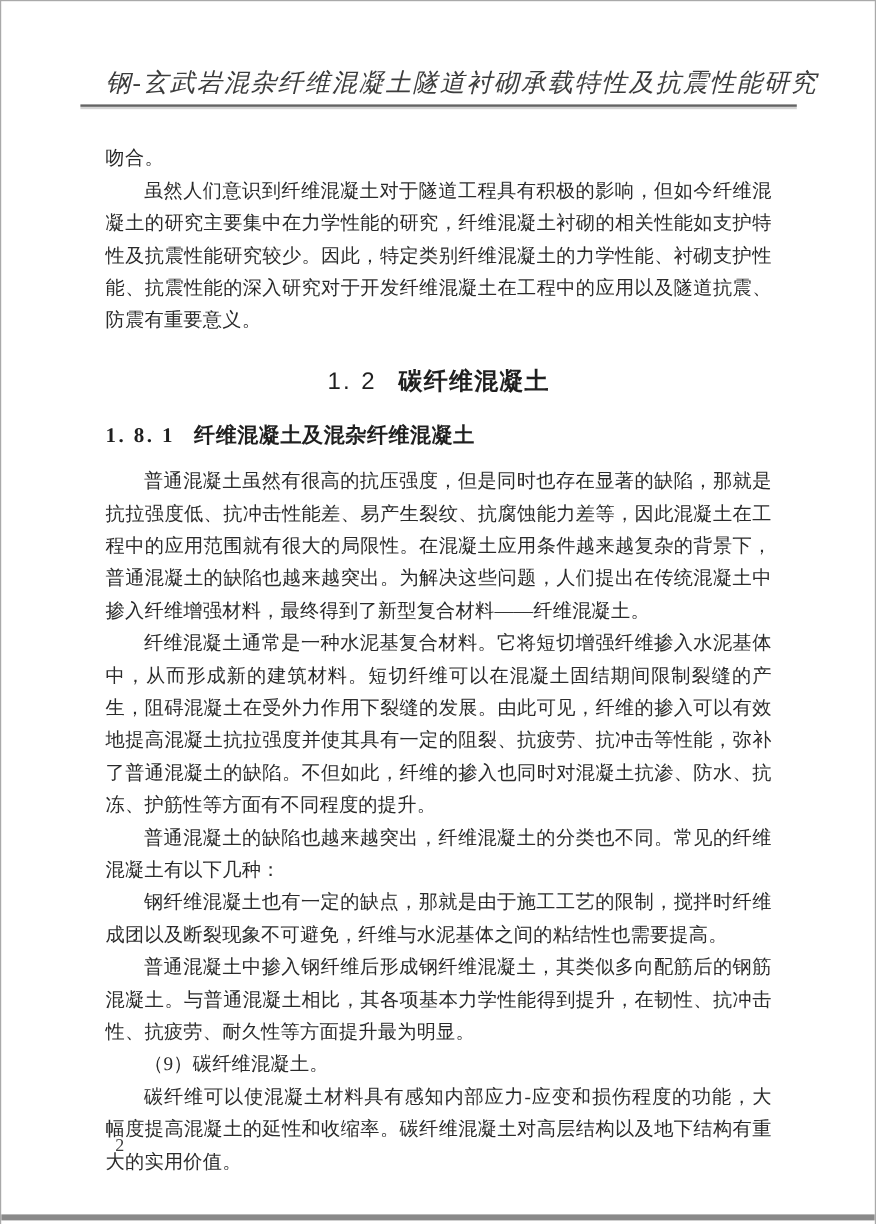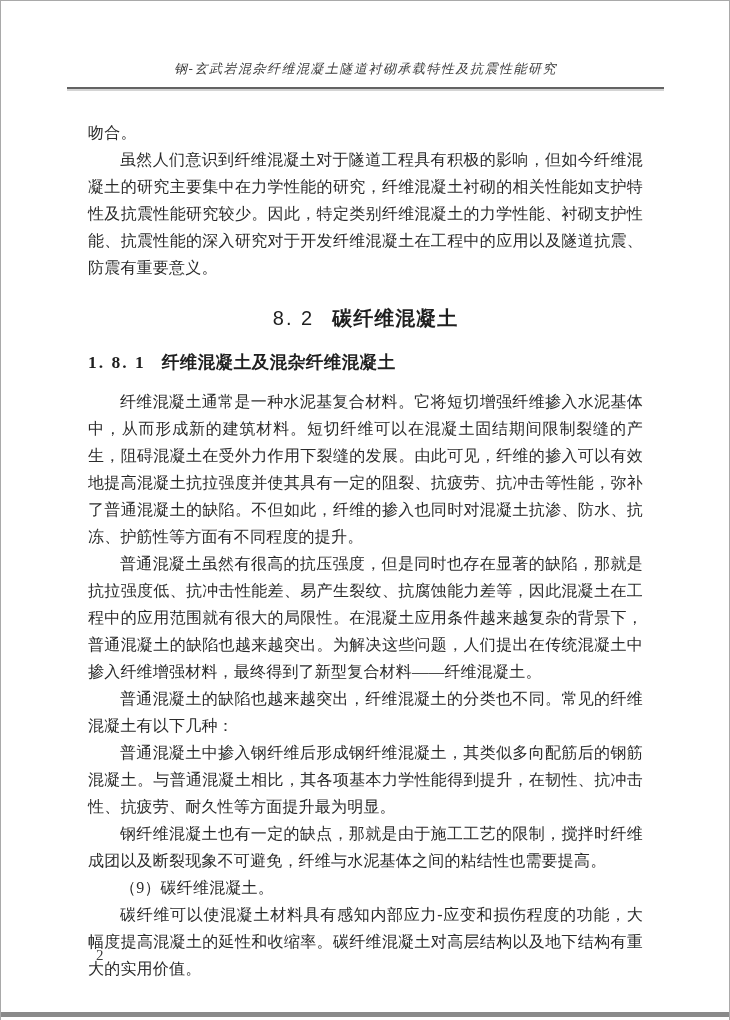--- a/index.html
+++ b/index.html
@@ -21,21 +21,21 @@
   }
   .content {
     position: absolute;
     left: 87px;
     right: 86px;
     top: 0;
   }
   .running-header {
     margin-top: 57px;
     text-align: center;
-    font-size: 13px;
+    font-size: 21px;
     line-height: 22px;
     font-style: italic;
     letter-spacing: 1.5px;
     color: #3c3c3c;
     white-space: nowrap;
   }
   .header-rule {
     height: 2px;
     background: #636363;
     box-shadow: 0 2px 0 #d4d4d4;
@@ -105,32 +105,32 @@
 
     <div class="header-rule"></div>
 
     <div class="body-text">
 
       <p class="first">吻合。</p>
 
       <p class="indent">虽然人们意识到纤维混凝土对于隧道工程具有积极的影响，但如今纤维混凝土的研究主要集中在力学性能的研究，纤维混凝土衬砌的相关性能如支护特性及抗震性能研究较少。因此，特定类别纤维混凝土的力学性能、衬砌支护性能、抗震性能的深入研究对于开发纤维混凝土在工程中的应用以及隧道抗震、防震有重要意义。</p>
 
       <div class="section-heading">
-        <span class="sec-num">8. 2</span><span>碳纤维混凝土</span>
+        <span class="sec-num">1. 2</span><span>碳纤维混凝土</span>
       </div>
 
       <div class="subsection-heading">
         <span class="sub-num">1. 8. 1</span><span>纤维混凝土及混杂纤维混凝土</span>
       </div>
 
+      <p class="indent">普通混凝土虽然有很高的抗压强度，但是同时也存在显著的缺陷，那就是抗拉强度低、抗冲击性能差、易产生裂纹、抗腐蚀能力差等，因此混凝土在工程中的应用范围就有很大的局限性。在混凝土应用条件越来越复杂的背景下，普通混凝土的缺陷也越来越突出。为解决这些问题，人们提出在传统混凝土中掺入纤维增强材料，最终得到了新型复合材料——纤维混凝土。</p>
       <p class="indent">纤维混凝土通常是一种水泥基复合材料。它将短切增强纤维掺入水泥基体中，从而形成新的建筑材料。短切纤维可以在混凝土固结期间限制裂缝的产生，阻碍混凝土在受外力作用下裂缝的发展。由此可见，纤维的掺入可以有效地提高混凝土抗拉强度并使其具有一定的阻裂、抗疲劳、抗冲击等性能，弥补了普通混凝土的缺陷。不但如此，纤维的掺入也同时对混凝土抗渗、防水、抗冻、护筋性等方面有不同程度的提升。</p>
-      <p class="indent">普通混凝土虽然有很高的抗压强度，但是同时也存在显著的缺陷，那就是抗拉强度低、抗冲击性能差、易产生裂纹、抗腐蚀能力差等，因此混凝土在工程中的应用范围就有很大的局限性。在混凝土应用条件越来越复杂的背景下，普通混凝土的缺陷也越来越突出。为解决这些问题，人们提出在传统混凝土中掺入纤维增强材料，最终得到了新型复合材料——纤维混凝土。</p>
       <p class="indent">普通混凝土的缺陷也越来越突出，纤维混凝土的分类也不同。常见的纤维混凝土有以下几种：</p>
+      <p class="indent">钢纤维混凝土也有一定的缺点，那就是由于施工工艺的限制，搅拌时纤维成团以及断裂现象不可避免，纤维与水泥基体之间的粘结性也需要提高。</p>
       <p class="indent">普通混凝土中掺入钢纤维后形成钢纤维混凝土，其类似多向配筋后的钢筋混凝土。与普通混凝土相比，其各项基本力学性能得到提升，在韧性、抗冲击性、抗疲劳、耐久性等方面提升最为明显。</p>
-      <p class="indent">钢纤维混凝土也有一定的缺点，那就是由于施工工艺的限制，搅拌时纤维成团以及断裂现象不可避免，纤维与水泥基体之间的粘结性也需要提高。</p>
       <p class="indent">（9）碳纤维混凝土。</p>
       <p class="indent">碳纤维可以使混凝土材料具有感知内部应力-应变和损伤程度的功能，大幅度提高混凝土的延性和收缩率。碳纤维混凝土对高层结构以及地下结构有重大的实用价值。</p>
 
     </div>
   </div>
 
   <div class="page-number">2</div>
 
   <div class="scan-bar"></div>
 </div>

